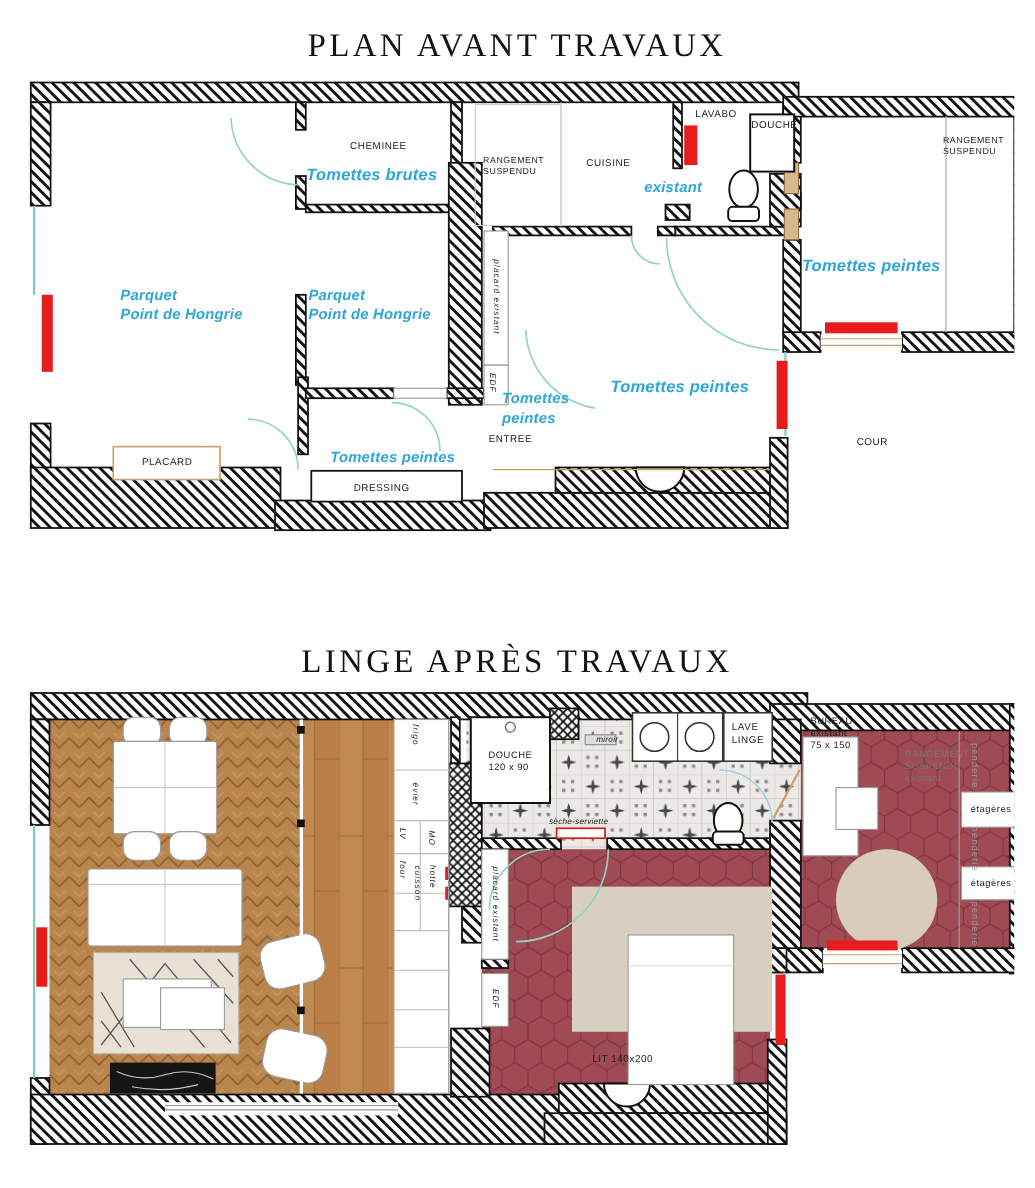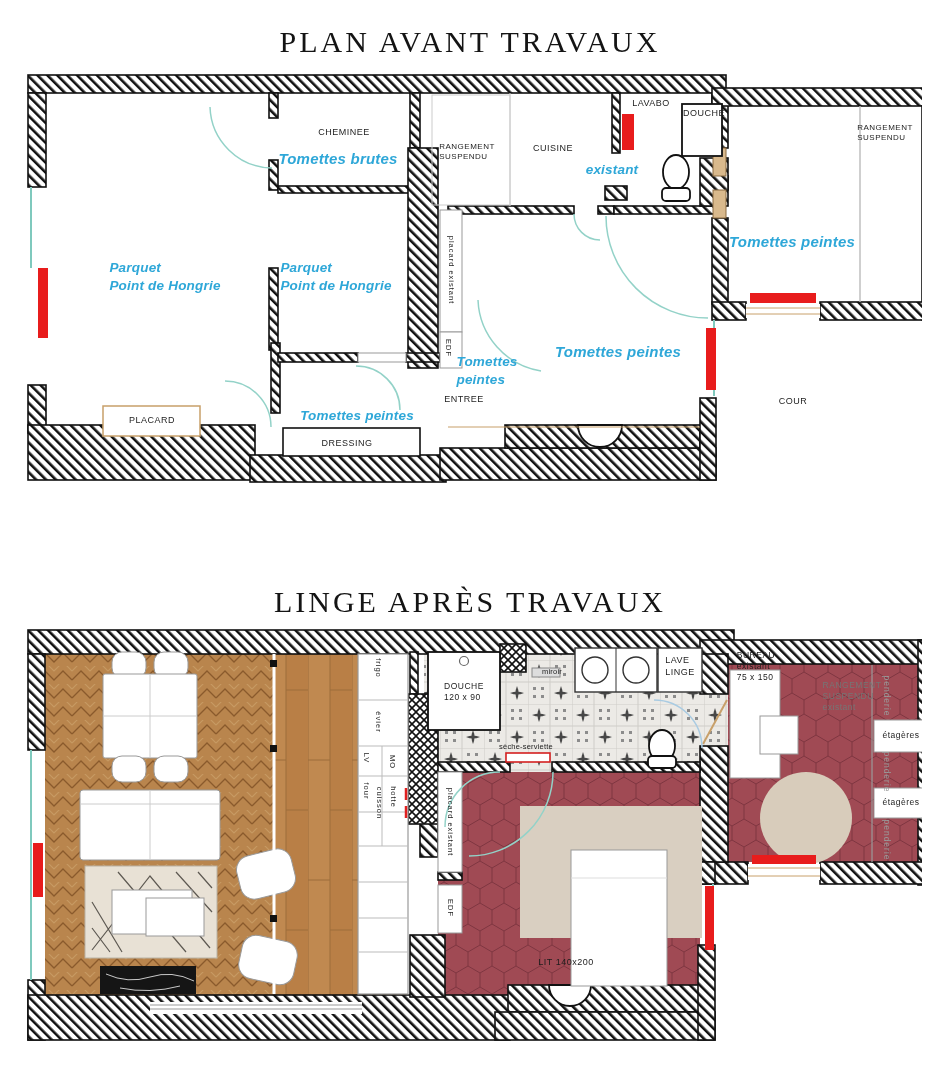--- a/index.html
+++ b/index.html
@@ -5,21 +5,21 @@
   html,body{margin:0;padding:0;background:#fff;}
   .stage{position:relative;width:922px;height:1080px;background:#fff;overflow:hidden;
          font-family:"Liberation Sans",sans-serif;}
   .stage svg{position:absolute;left:0;top:0;}
   .title{position:absolute;transform:translate(-50%,-50%);font-family:"Liberation Serif",serif;
          font-size:30px;letter-spacing:3px;color:#141414;white-space:nowrap;}
   .lb{position:absolute;transform:translate(-50%,-50%);font-size:9px;color:#1d1d1d;
       letter-spacing:.5px;text-align:left;white-space:pre-line;line-height:1.3;}
   .lb.f8{font-size:8px;}
   .lb.f85{font-size:8.5px;}
-  .sm{font-size:7.5px;letter-spacing:.2px;}
+  .sm{font-size:7.5px;letter-spacing:.2px;font-style:italic;}
   .blue{color:#2ea7d8;font-style:italic;font-weight:700;font-size:15px;letter-spacing:.2px;}
   .blue.md{font-size:13.5px;}
   .vert{writing-mode:vertical-rl;letter-spacing:1px;}
   .grey{color:#757575;}
   .pender{color:#9a9a9a;font-size:8.5px;}
 </style>
 </head>
 <body>
 
 <div class="stage">

